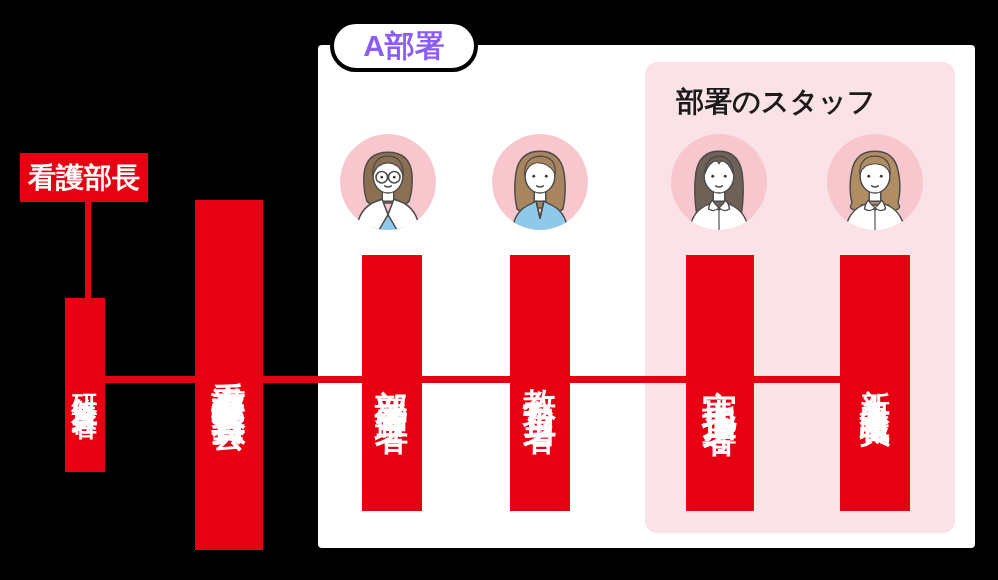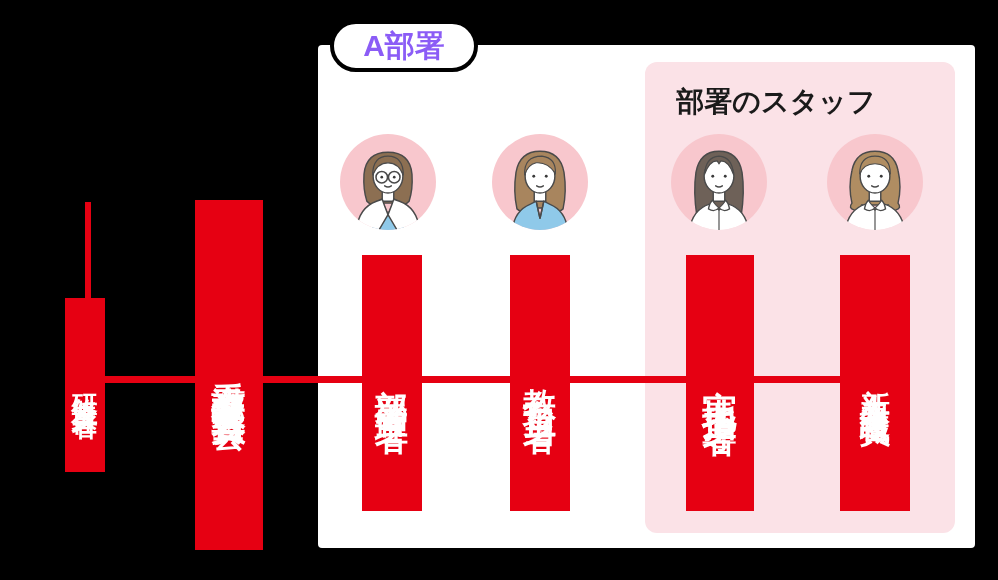--- a/index.html
+++ b/index.html
@@ -40,20 +40,23 @@
 
 <div id="stage">
 
   <div class="abs panel-white" style="left:318px;top:45px;width:657px;height:503px;"></div>
 
   <div class="abs panel-pink" style="left:645px;top:62px;width:310px;height:471px;"></div>
 
   <div class="abs line" style="left:85px;top:202px;width:6px;height:96px;"></div>
   <div class="abs line" style="left:105px;top:376px;width:760px;height:7px;"></div>
 
+  <div class="abs redbox" style="left:20px;top:153px;width:128px;height:49px;font-size:28px;">
+    <span>看護部長</span>
+  </div>
 
   <div class="abs redbox" style="left:65px;top:298px;width:40px;height:174px;font-size:26px;">
     <span class="vt" style="letter-spacing:5px;">研修責任者</span>
   </div>
 
   <div class="abs redbox" style="left:195px;top:200px;width:68px;height:350px;font-size:34px;">
     <span class="vt" style="letter-spacing:5px;">看護部教育委員会</span>
   </div>
 
   <div class="abs pill" style="left:330px;top:20px;width:148px;height:52px;font-size:30px;">

